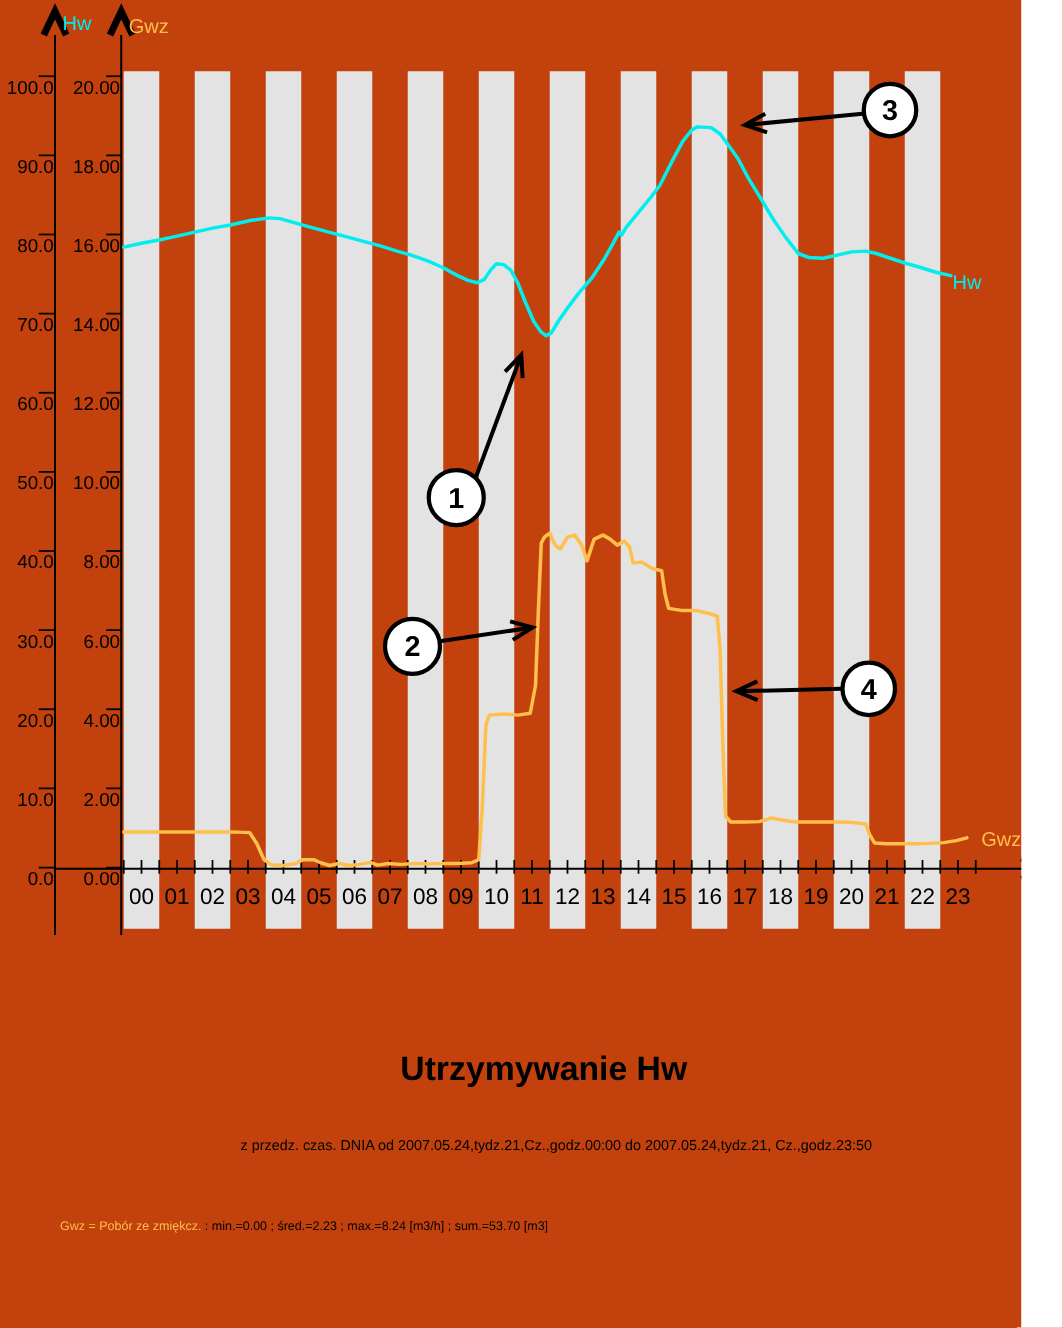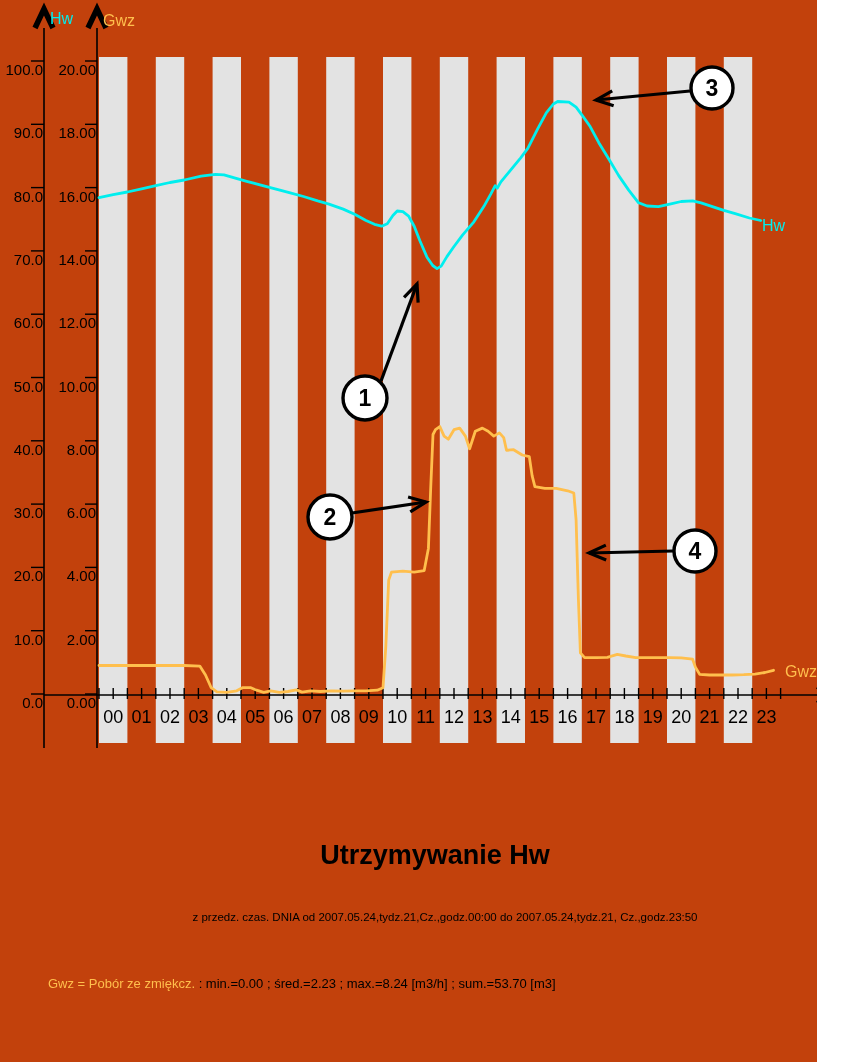--- a/index.html
+++ b/index.html
@@ -9,21 +9,21 @@
   }
   #chart{position:absolute;left:0;top:0;}
   .title{
     position:absolute;left:10px;top:840px;width:850px;text-align:center;
     font-size:27px;font-weight:bold;color:#000;
   }
   .subtitle{
     position:absolute;left:20px;top:911px;width:850px;text-align:center;
     font-size:11.5px;color:#000;
   }
-  .legend{position:absolute;left:48px;font-size:13px;color:#000;white-space:pre;}
+  .legend{position:absolute;left:48px;font-size:10px;color:#000;white-space:pre;}
   .legend-gwz{top:976px;}
   .legend-hw{top:1030px;}
 </style>
 </head>
 <body>
 
 <div class="canvas">
   <svg id="chart" width="850" height="775">
       <rect x="99" y="57" width="28.4" height="686" fill="#e3e3e3"></rect>
       <rect x="155.8" y="57" width="28.4" height="686" fill="#e3e3e3"></rect>

